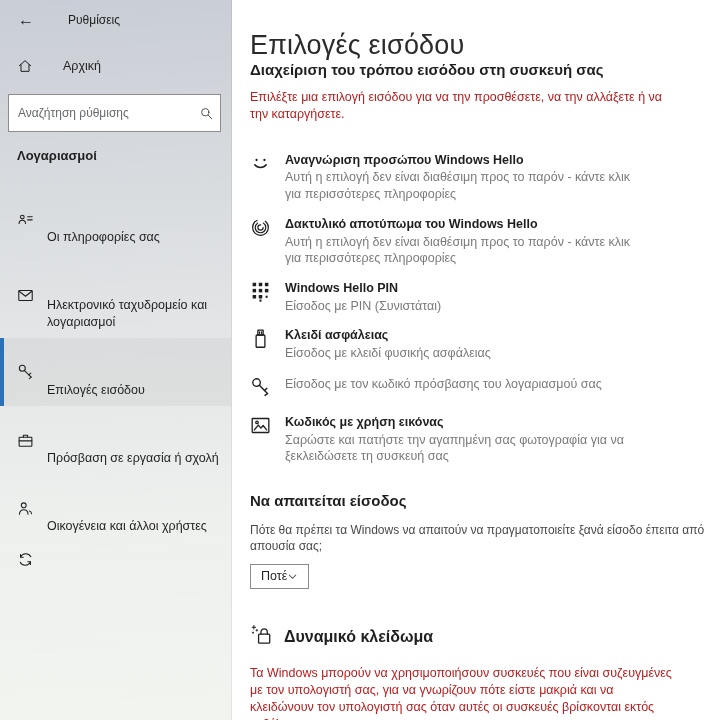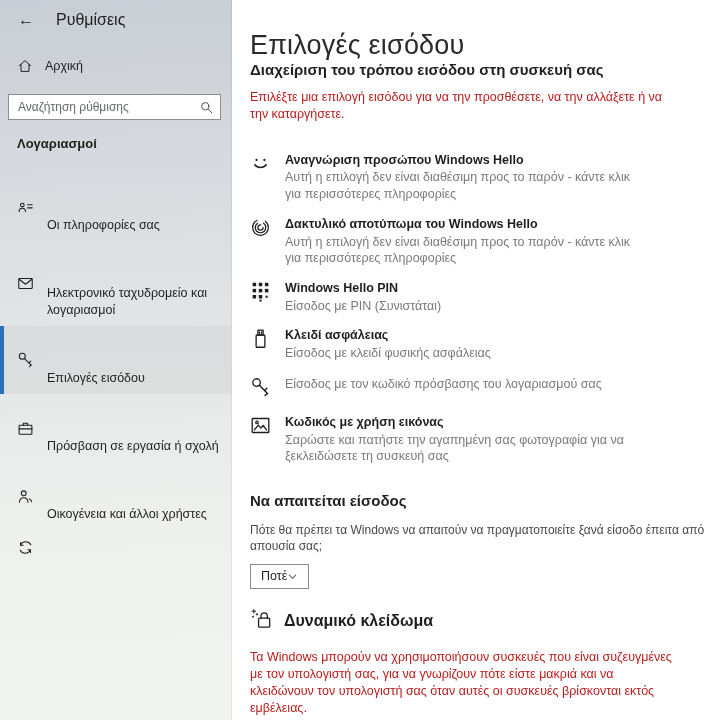--- a/index.html
+++ b/index.html
@@ -16,29 +16,29 @@
   
   .sidebar {
     width: 232px; height: 720px; flex: 0 0 232px;
     background: linear-gradient(178deg, #c9cdd5 0%, #d6d9dd 22%, #e4e6e7 48%, #eef0ee 72%, #f2f4f0 100%);
     border-right: 1px solid rgba(0,0,0,0.06);
     position: relative;
     font-size: 12.5px;
   }
   .titlebar { display: flex; align-items: center; gap: 22px; padding: 8px 0 0 18px; height: 32px; }
   .back-btn { font-size: 16px; color: #1f1f1f; cursor: default; line-height: 1; }
-  .win-title { font-size: 16px; color: #1f1f1f; }
-
-  .home-row { display: flex; align-items: center; gap: 12px; padding: 0 0 0 17px; margin-top: 22px; height: 24px; }
+  .win-title { font-size: 12px; color: #1f1f1f; margin-left: 12px; }
+
+  .home-row { display: flex; align-items: center; gap: 30px; padding: 0 0 0 17px; margin-top: 22px; height: 24px; }
   .home-row svg { display: block; }
   .home-label { font-size: 12.5px; }
 
   .search-box {
     margin: 16px 10px 0 8px;
-    height: 26px;
+    height: 38px;
     background: #ffffff;
     border: 1px solid #8d8d8d;
     display: flex; align-items: center;
     padding: 0 6px 0 9px;
   }
   .search-input {
     flex: 1; border: none; outline: none; background: transparent;
     font-family: inherit; font-size: 12px; color: #1f1f1f;
   }
   .search-input::placeholder { color: #666a6e; opacity: 1; }
@@ -77,21 +77,21 @@
   .question { font-size: 12px; color: #494949; margin-top: 13px; max-width: 468px; line-height: 1.35; }
   .dropdown {
     margin-top: 10px;
     display: inline-flex; align-items: center; 
     border: 1px solid #8a8a8a; background: #ffffff;
     padding: 4px 10px 5px 10px; min-width: 52px;
     font-size: 12.5px; color: #1f1f1f; cursor: default;
   }
   .dropdown svg { display: block; }
 
-  .dl-heading { display: flex; align-items: center; gap: 10px; margin-top: 18px; }
+  .dl-heading { display: flex; align-items: center; gap: 10px; margin-top: 34px; }
   .dl-heading .h2 { margin-top: 0; font-size: 16px; }
 
   svg { stroke-linecap: round; stroke-linejoin: round; }
 </style>
 </head>
 <body>
 
 <div class="app">
 
   <div class="sidebar">

